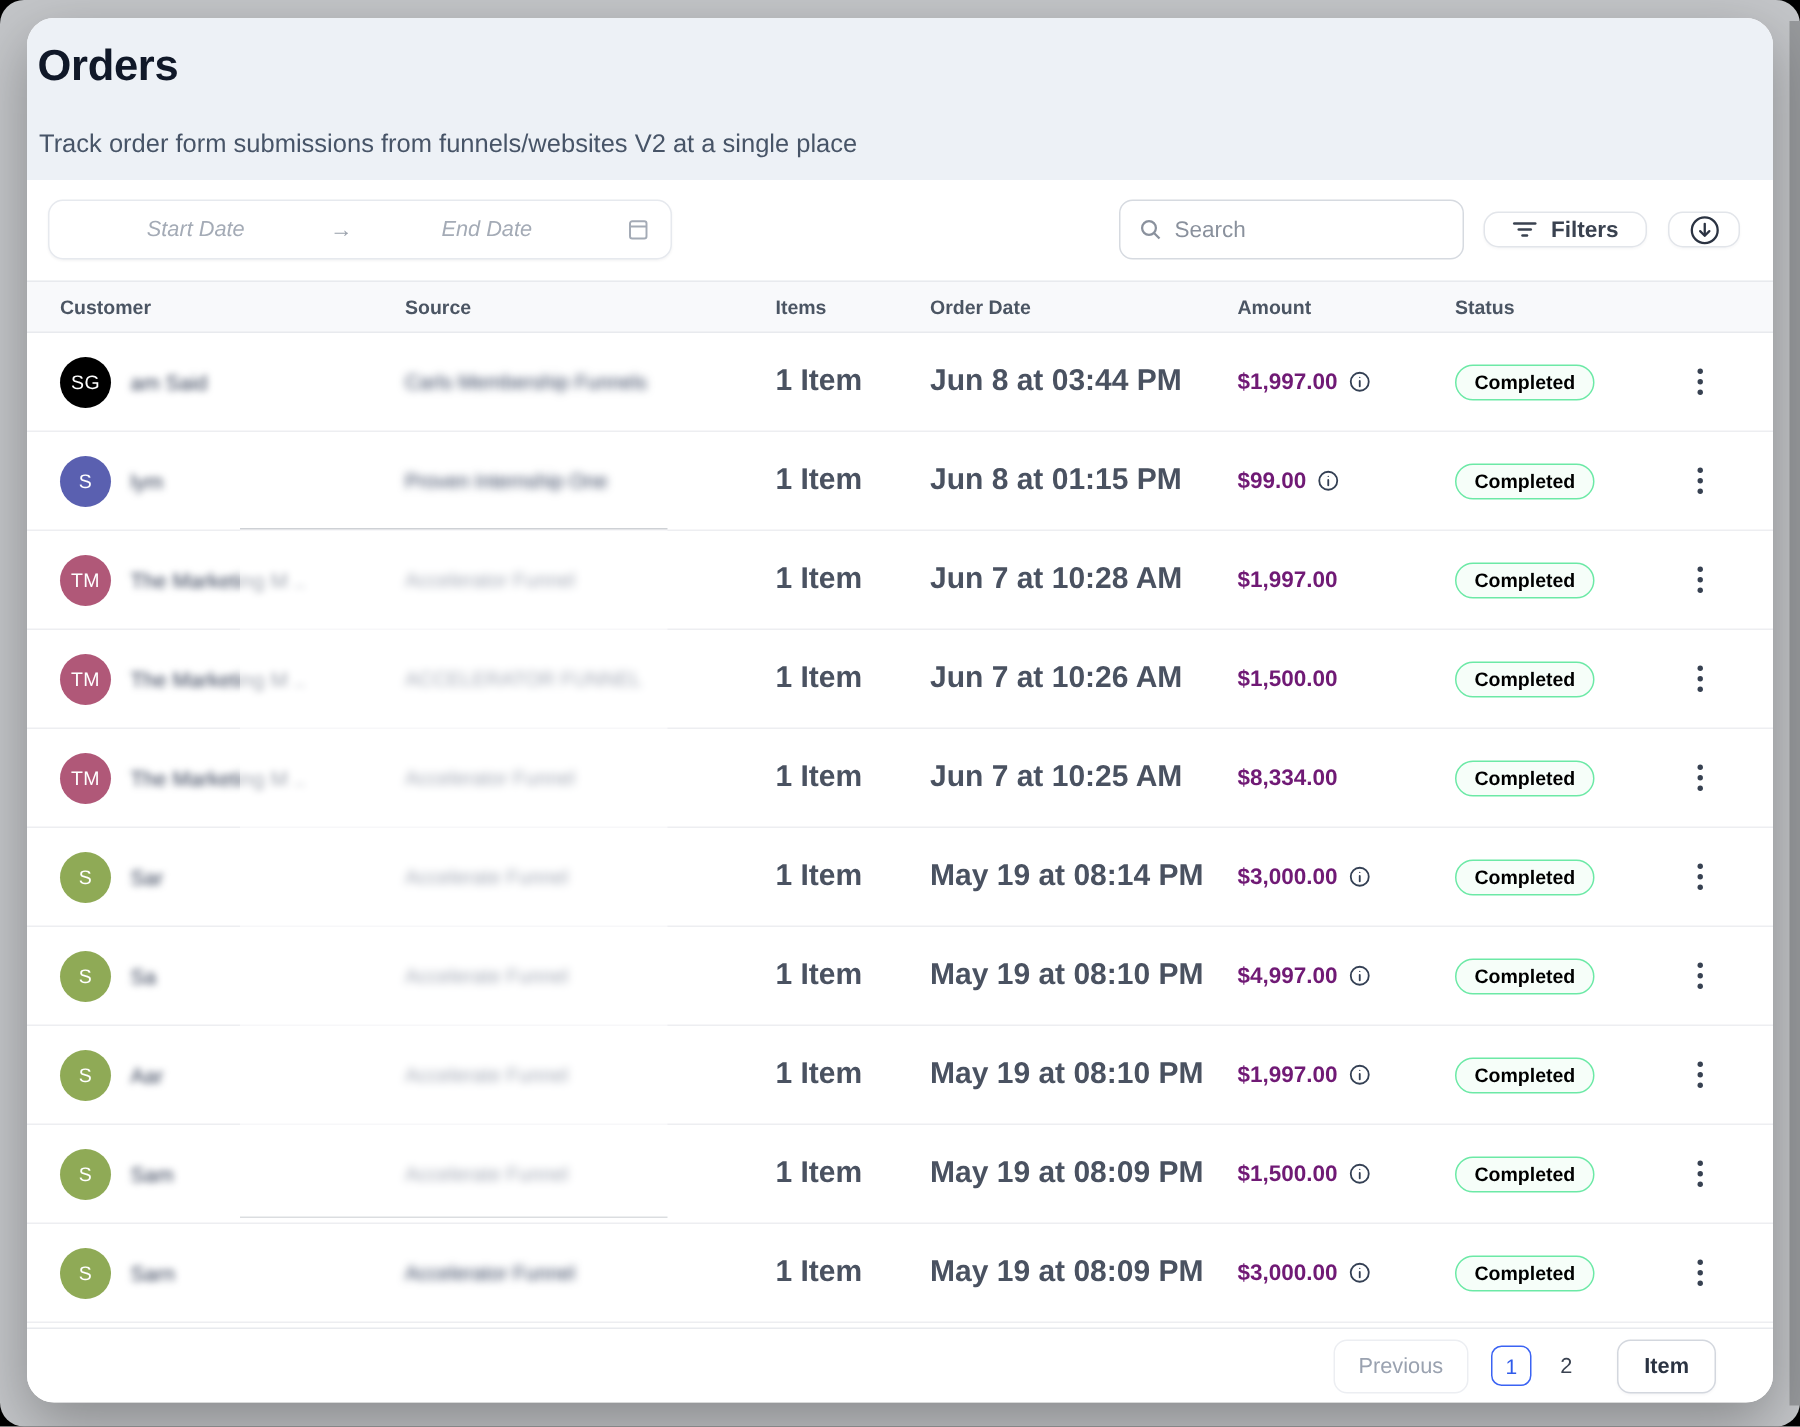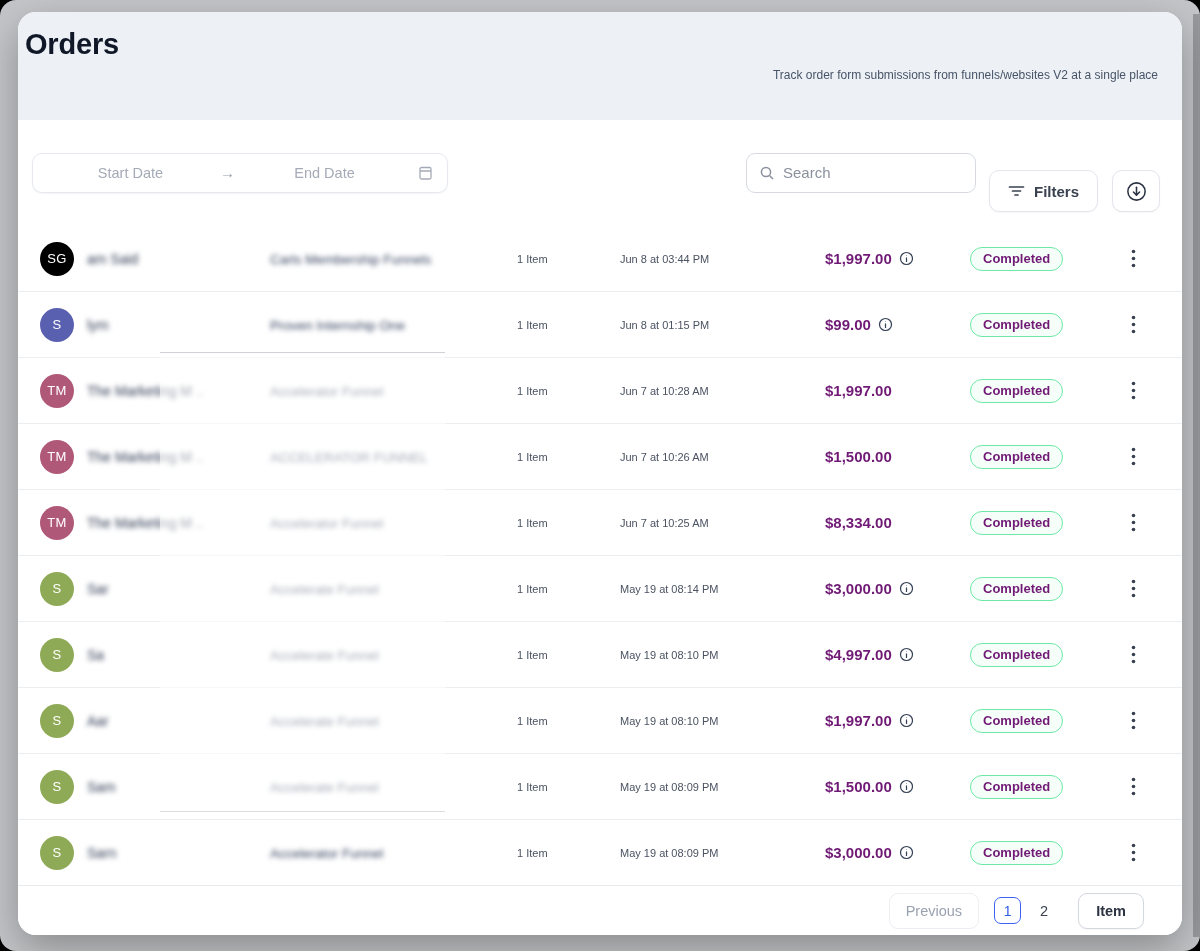--- a/index.html
+++ b/index.html
@@ -31,60 +31,60 @@
   .card-header {
     background: #edf1f6;
     height: 108px;
     padding: 16px 24px 12px 14px;
   }
   .page-title {
     font-size: 29px; font-weight: 700; color: #101828;
     letter-spacing: -.2px; margin-left: -7px;
   }
   .page-subtitle {
-    font-size: 12px; color: #475467; margin-top: 7px; margin-left: -6px; text-align: right;
+    font-size: 17px; color: #475467; margin-top: 25px; margin-left: -6px;
   }
   
   .toolbar {
     display: flex; align-items: center;
     padding: 13px 22px 14px 14px;
     background: #fff;
   }
   .daterange {
     display: grid; grid-template-columns: 1fr auto 1fr auto;
     align-items: center;
     width: 416px; height: 40px;
     border: 1px solid #e6e9ee; border-radius: 10px;
     padding: 0 14px;
     color: #a4abb6; font-size: 14.5px;
     background: #fff;
     box-shadow: 0 1px 2px rgba(16,24,40,.05);
+    font-style: italic;
   }
   .dr-slot { text-align: center; }
   .dr-arrow { color: #9aa1ac; font-size: 15px; padding: 0 6px; }
   .dr-cal { color: #a4abb6; display: flex; align-items: center; margin-left: 10px; }
   .searchbox {
     display: flex; align-items: center; gap: 8px;
     width: 230px; height: 40px;
     border: 1px solid #d6dae0; border-radius: 9px;
     padding: 16px 12px; margin-left: auto;
     color: #8a919d; background: #fff;
   }
   .searchbox input {
     border: none; outline: none; width: 100%;
     font-size: 15px; color: #344054; background: transparent;
     font-family: "Liberation Sans", sans-serif;
   }
   .searchbox input::placeholder { color: #8a919d; }
   .btn {
     display: flex; align-items: center; justify-content: center;
     background: #fff; border: 1px solid #e2e5ea; border-radius: 10px;
-    height: 42px; cursor: pointer;
+    height: 24px; cursor: pointer;
     box-shadow: 0 1px 2px rgba(16,24,40,.04);
-    margin-top: 37px;
   }
   .btn-filters { gap: 9px; padding: 0 18px; margin-left: 13px;
     font-size: 15px; font-weight: 700; color: #3a4250; }
   .btn-download { width: 48px; margin-left: 14px; color: #2b3342; }
   
   .grid-cols {
     display: grid;
     grid-template-columns: 230px 247px 103px 205px 145px 150px 1fr;
     padding-left: 22px; align-items: center;
   }
@@ -108,31 +108,31 @@
     flex: none; letter-spacing: .3px;
   }
   .blur-name {
     filter: blur(2.6px); color: #2f3a52; font-size: 14px;
     user-select: none; white-space: nowrap; overflow: hidden;
   }
   .blur-source {
     filter: blur(2.8px); color: #33405c; font-size: 13.5px;
     user-select: none; white-space: nowrap; overflow: hidden; max-width: 235px;
   }
-  .cell-items, .cell-date { font-size: 11px; color: #4a5261; }
+  .cell-items, .cell-date { font-size: 20px; color: #4a5261; font-weight: bold; }
   .cell-amount {
     font-size: 15px; font-weight: 700; color: #701a75;
     display: flex; align-items: center; gap: 7px;
   }
   .info-icon { color: #344054; display: flex; }
   .badge {
     display: inline-flex; align-items: center; justify-content: center;
     height: 24px; padding: 0 12px; width: max-content;
     border: 1px solid #6ce9a6; border-radius: 14px;
-    background: #f6fef9; color: #701a75;
+    background: #f6fef9; color: #000000;
     font-size: 13px; font-weight: 600;
   }
   .kebab {
     width: 22px; display: flex; justify-content: center;
     color: #374151; cursor: pointer; margin-left: 2px;
   }
   
   .redact-overlay {
     position: absolute; left: 142px; top: 340px;
     width: 285px; height: 460px;
@@ -220,20 +220,29 @@
         <span style="display:flex">
           <svg width="23" height="23" viewBox="0 0 24 24" fill="none" stroke="currentColor" stroke-width="1.6" stroke-linecap="round" stroke-linejoin="round">
             <circle cx="12" cy="12" r="9"></circle>
             <line x1="12" y1="7.5" x2="12" y2="15.5"></line>
             <polyline points="8.8,12.6 12,15.8 15.2,12.6"></polyline>
           </svg>
         </span>
       </button>
     </div>
 
+    <div class="grid-cols thead">
+      <span>Customer</span>
+      <span>Source</span>
+      <span>Items</span>
+      <span>Order Date</span>
+      <span>Amount</span>
+      <span>Status</span>
+      <span></span>
+    </div>
 
     <div>
   <div class="grid-cols trow">
     <div class="cell-customer">
       <span class="avatar" style="background: #000000;">SG</span>
       <span class="blur-name">am Said</span>
     </div>
     <div>
       <span class="blur-source">Carls Membership Funnels</span>
     </div>

